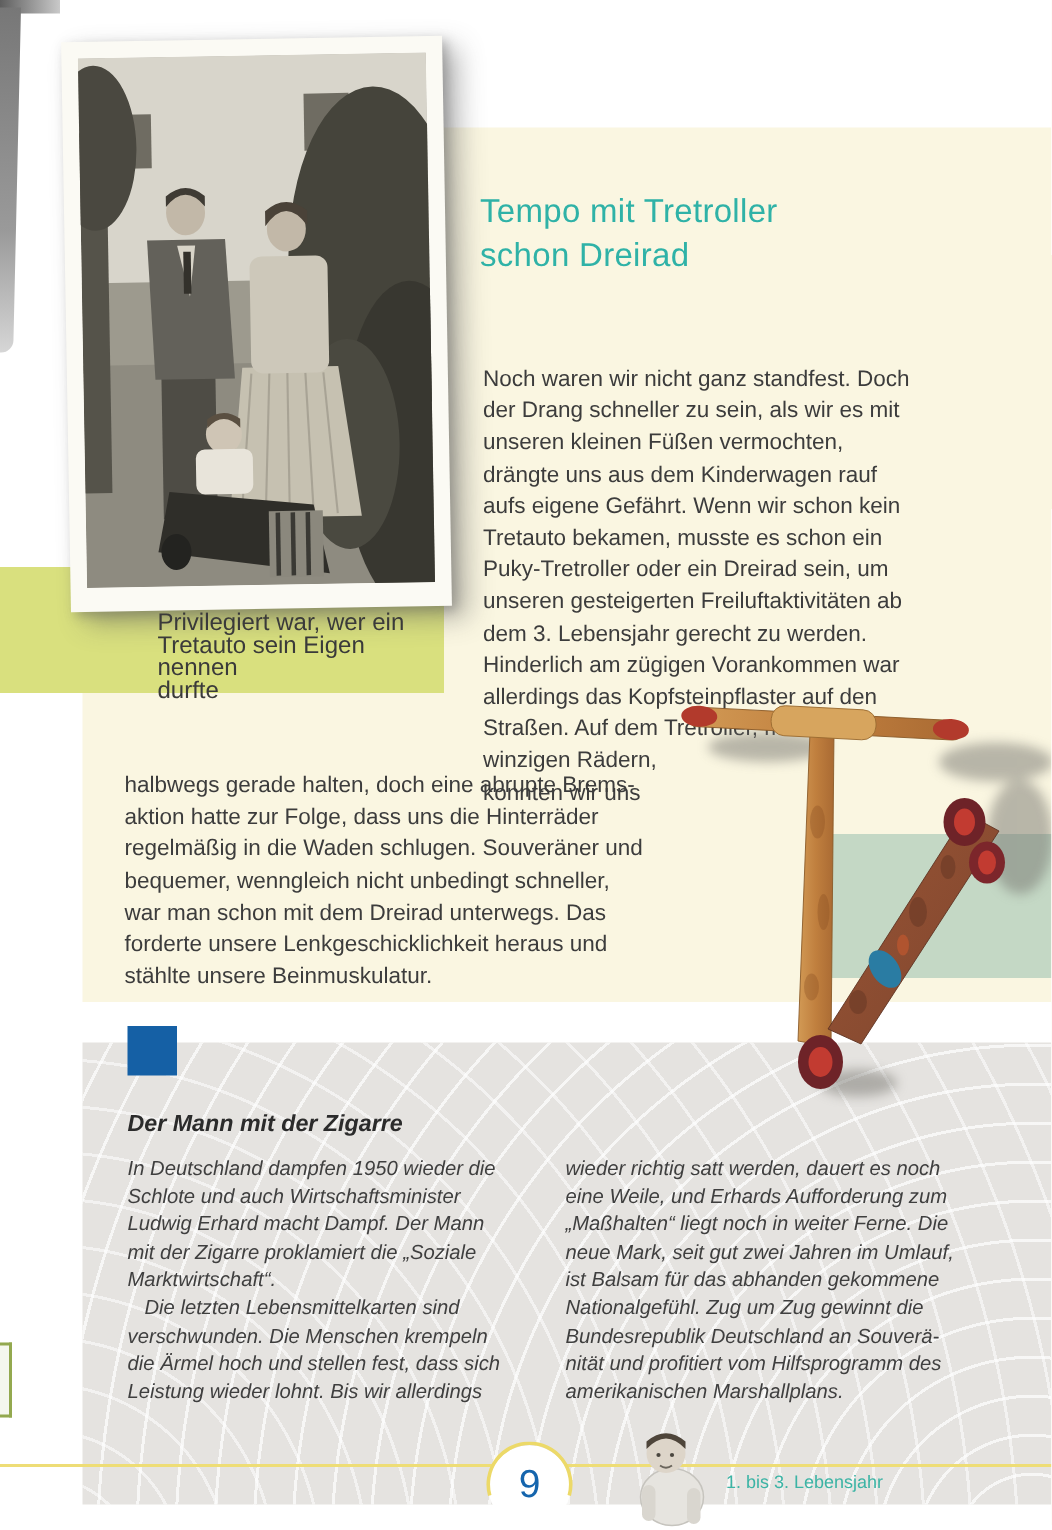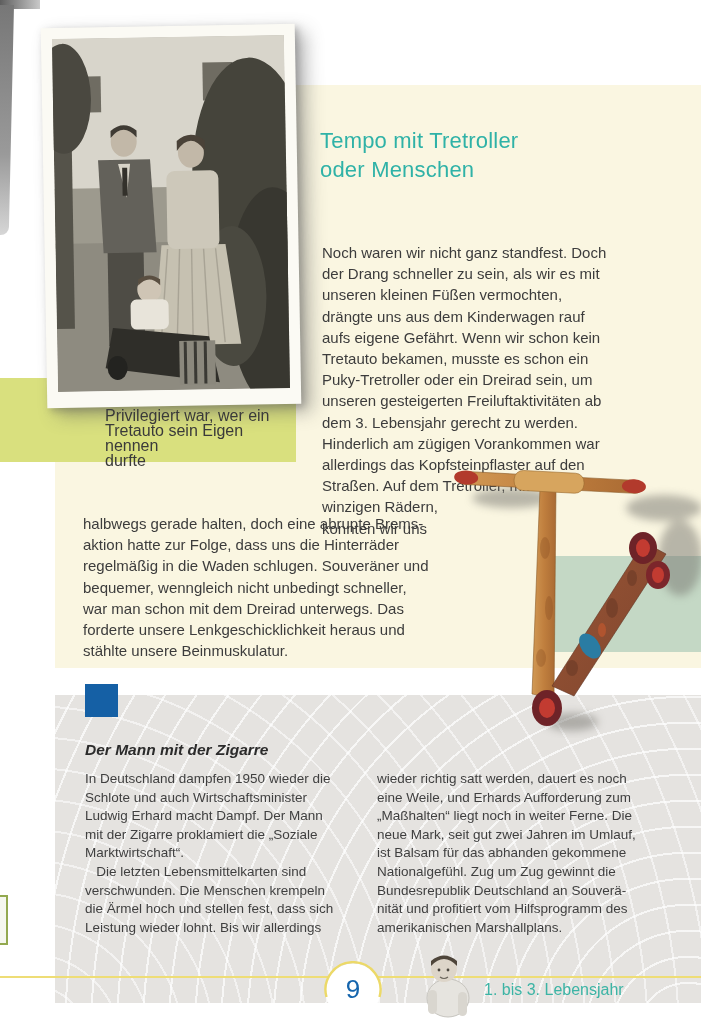--- a/index.html
+++ b/index.html
@@ -42,34 +42,34 @@
   }
   .body-a{position:absolute;left:322px;top:196px;width:368px;z-index:4;
     font-size:15px;line-height:21.2px;color:#3c3c3c;margin-top:46px;}
   .body-b{position:absolute;left:83px;top:487px;width:400px;z-index:4;
     font-size:15px;line-height:21.2px;color:#3c3c3c;margin-top:26px;}
   .photo-caption{position:absolute;left:105px;top:408px;width:190px;z-index:4;
     font-size:16px;line-height:15px;color:#3a3a3a;}
   .blue-square{position:absolute;left:85px;top:684px;width:33px;height:33px;background:#1560a5;z-index:4;}
   .article-title{position:absolute;left:85px;top:741px;margin:0;z-index:4;
     font-size:15.5px;font-weight:bold;font-style:italic;color:#2b2b2b;}
-  .col{position:absolute;top:770px;z-index:4;
+  .col{position:absolute;top:770px;z-index:4;font-style:italic;
     font-size:13.5px;line-height:18.6px;color:#3f3f3f;}
   .col1{left:85px;width:265px;}
   .col2{left:377px;width:285px;}
   
   .scooter{position:absolute;left:452px;top:458px;width:250px;height:280px;z-index:4;}
   
   .rule-yellow{position:absolute;left:0;top:976px;width:701px;height:2px;background:#eedd76;z-index:3;}
   .medallion{position:absolute;left:324px;top:961px;width:58px;height:58px;z-index:4;}
   .page-number{position:absolute;left:324px;top:974px;width:58px;z-index:5;
     text-align:center;font-size:26px;color:#1565ad;}
   .baby{position:absolute;left:416px;top:952px;width:62px;height:66px;z-index:5;}
   .chapter-label{position:absolute;left:484px;top:981px;z-index:5;
-    font-size:16px;color:#3cb4a5;}
+    font-size:12px;color:#3cb4a5;}
 </style>
 </head>
 <body>
 
 <div class="page">
 
   <div class="cream-panel"></div>
   <div class="caption-band"></div>
   <div class="sage-panel"></div>
   <div class="gray-panel"></div>
@@ -123,21 +123,21 @@
       </g>
       <ellipse cx="60" cy="330" rx="10" ry="12" fill="#232320"></ellipse>
     </svg>
   </div>
 
   <p class="pre photo-caption">Privilegiert war, wer ein
 Tretauto sein Eigen nennen
 durfte</p>
 
   <h1 class="pre heading">Tempo mit Tretroller
-oder Menschen</h1>
+schon Dreirad</h1>
   <p class="pre body-a">Noch waren wir nicht ganz standfest. Doch
 der Drang schneller zu sein, als wir es mit
 unseren kleinen Füßen vermochten,
 drängte uns aus dem Kinderwagen rauf
 aufs eigene Gefährt. Wenn wir schon kein
 Tretauto bekamen, musste es schon ein
 Puky-Tretroller oder ein Dreirad sein, um
 unseren gesteigerten Freiluftaktivitäten ab
 dem 3. Lebensjahr gerecht zu werden.
 Hinderlich am zügigen Vorankommen war

